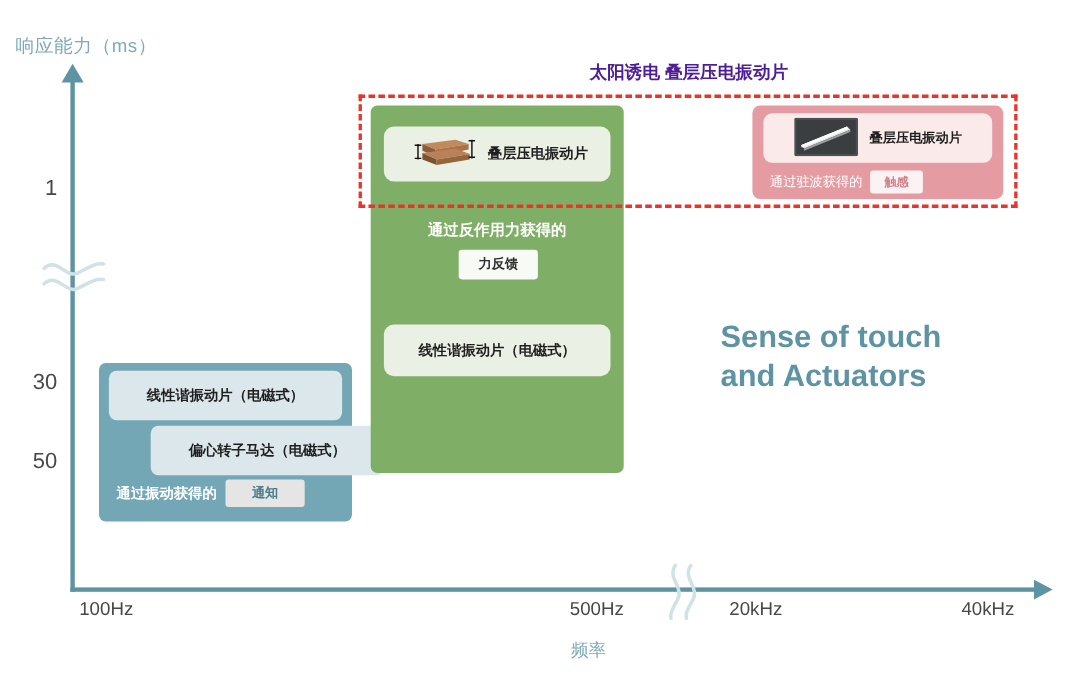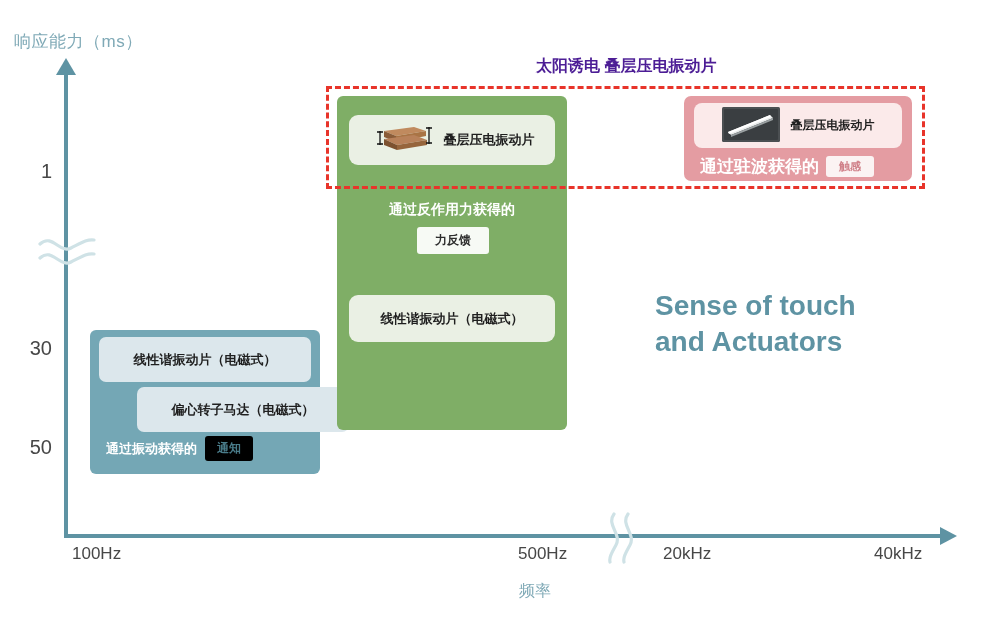--- a/index.html
+++ b/index.html
@@ -153,23 +153,23 @@
     gap: 8px;
     white-space: nowrap;
     text-align: center;
   }
   .caption-text {
     font-size: 13px;
     font-weight: bold;
     color: #ffffff;
   }
   .caption-chip {
-    background: #000000;
+    background: #e5e5e5;
     border-radius: 3px;
-    padding: 4px 12px;
+    padding: 4px 24px;
     font-size: 12px;
     font-weight: bold;
   }
 
   
   .group-green {
     position: absolute;
     left: 337px;
     top: 96px;
     width: 230px;
@@ -249,22 +249,22 @@
   .pink-caption-row {
     position: absolute;
     left: 16px;
     top: 59px;
     display: flex;
     align-items: center;
     gap: 7px;
     white-space: nowrap;
   }
   .pink-caption-text {
-    font-size: 17px;
-    font-weight: bold;
+    font-size: 12px;
+    font-weight: normal;
     color: #ffffff;
   }
   .pink-chip {
     background: #fbf3f3;
     border-radius: 3px;
     padding: 3px 13px;
     font-size: 11px;
     font-weight: bold;
     color: #d08089;
   }
@@ -307,21 +307,21 @@
   <div class="axis-y-arrow"></div>
   <div class="axis-y-line"></div>
   <div class="axis-x-line"></div>
   <div class="axis-x-arrow"></div>
 
   <div class="axis-y-title">响应能力（ms）</div>
   <div class="axis-x-title">频率</div>
 
   <div class="tick-y" style="left:8px; top:160px;">1</div>
   <div class="tick-y" style="left:8px; top:337px;">30</div>
-  <div class="tick-y" style="left:8px; top:408px;margin-top:28px;">50</div>
+  <div class="tick-y" style="left:8px; top:408px;">50</div>
 
   <div class="break-y">
     <svg width="58" height="46" viewBox="0 0 58 46">
       <path d="M2 16 C 14 5, 22 26, 33 20 C 43 15, 49 11, 56 12" fill="none" stroke="#cfe2e6" stroke-width="3.2" stroke-linecap="round"></path>
       <path d="M2 30 C 14 19, 22 40, 33 34 C 43 29, 49 25, 56 26" fill="none" stroke="#cfe2e6" stroke-width="3.2" stroke-linecap="round"></path>
     </svg>
   </div>
 
   <div class="tick-x" style="left:72px; top:544px;">100Hz</div>
   <div class="tick-x" style="left:518px; top:544px;">500Hz</div>

